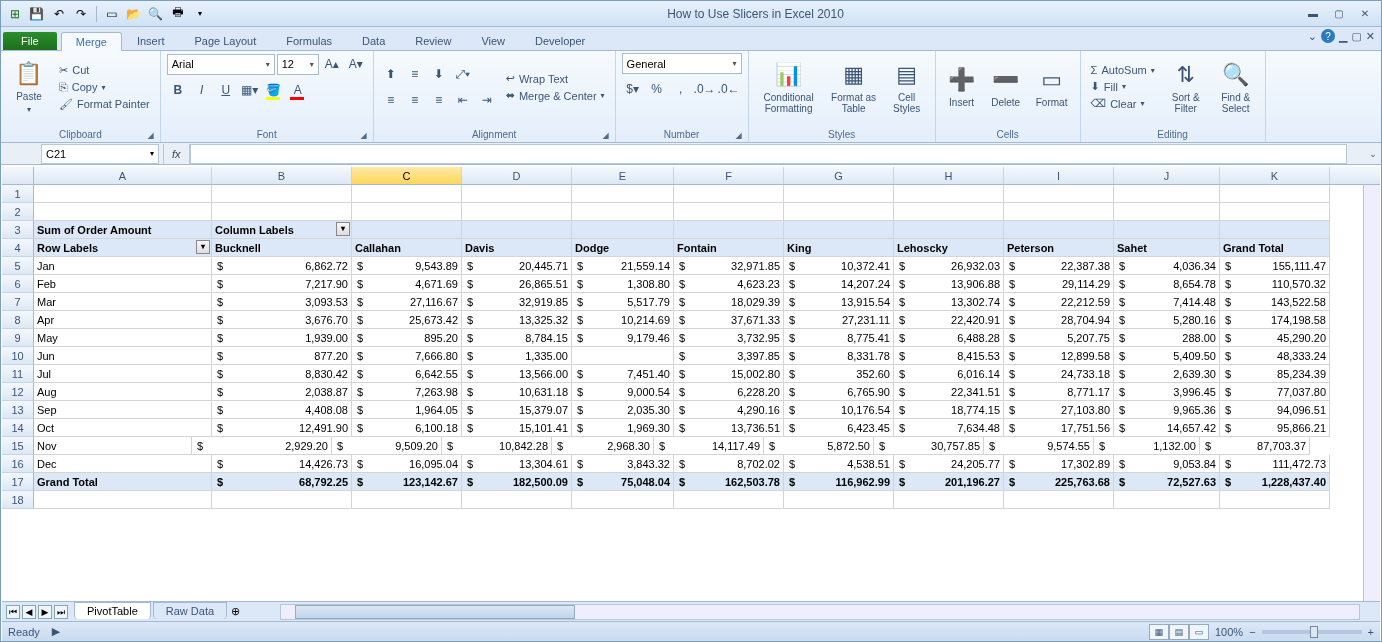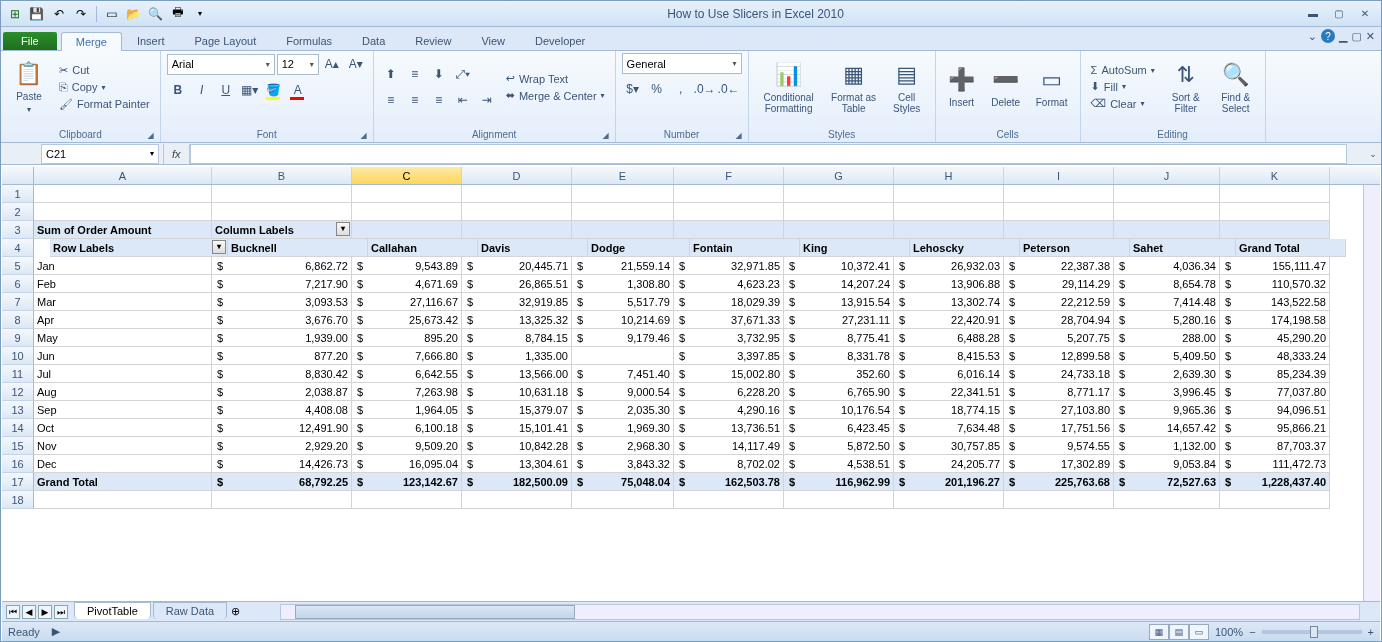--- a/index.html
+++ b/index.html
@@ -359,21 +359,21 @@
         <div class="cell shade" style="width: 102px;"></div>
         <div class="cell shade" style="width: 110px;"></div>
         <div class="cell shade" style="width: 110px;"></div>
         <div class="cell shade" style="width: 110px;"></div>
         <div class="cell shade" style="width: 110px;"></div>
         <div class="cell shade" style="width: 106px;"></div>
         <div class="cell shade" style="width: 110px;"></div>
       </div>
       <div class="row">
         <div class="row-h">4</div>
-        <div class="cell bold shade" style="width: 178px; margin-left: 16px;">Row Labels<span class="dd">▾</span></div>
+        <div class="cell bold shade" style="width: 178px;">Row Labels<span class="dd">▾</span></div>
         <div class="cell bold shade" style="width: 140px;">Bucknell</div>
         <div class="cell bold shade" style="width: 110px;">Callahan</div>
         <div class="cell bold shade" style="width: 110px;">Davis</div>
         <div class="cell bold shade" style="width: 102px;">Dodge</div>
         <div class="cell bold shade" style="width: 110px;">Fontain</div>
         <div class="cell bold shade" style="width: 110px;">King</div>
         <div class="cell bold shade" style="width: 110px;">Lehoscky</div>
         <div class="cell bold shade" style="width: 110px;">Peterson</div>
         <div class="cell bold shade" style="width: 106px;">Sahet</div>
         <div class="cell bold shade" style="width: 110px;">Grand Total</div>
@@ -1008,21 +1008,21 @@
         </div>
         <div class="cell right" style="width: 110px;">
           <div class="money">
             <span class="sym">$</span>
             <span>95,866.21</span>
           </div>
         </div>
       </div>
       <div class="row">
         <div class="row-h">15</div>
-        <div class="cell" style="width: 178px;">Nov</div>
+        <div class="cell" style="width: 158px;">Nov</div>
         <div class="cell right" style="width: 140px;">
           <div class="money">
             <span class="sym">$</span>
             <span>2,929.20</span>
           </div>
         </div>
         <div class="cell right" style="width: 110px;">
           <div class="money">
             <span class="sym">$</span>
             <span>9,509.20</span>

